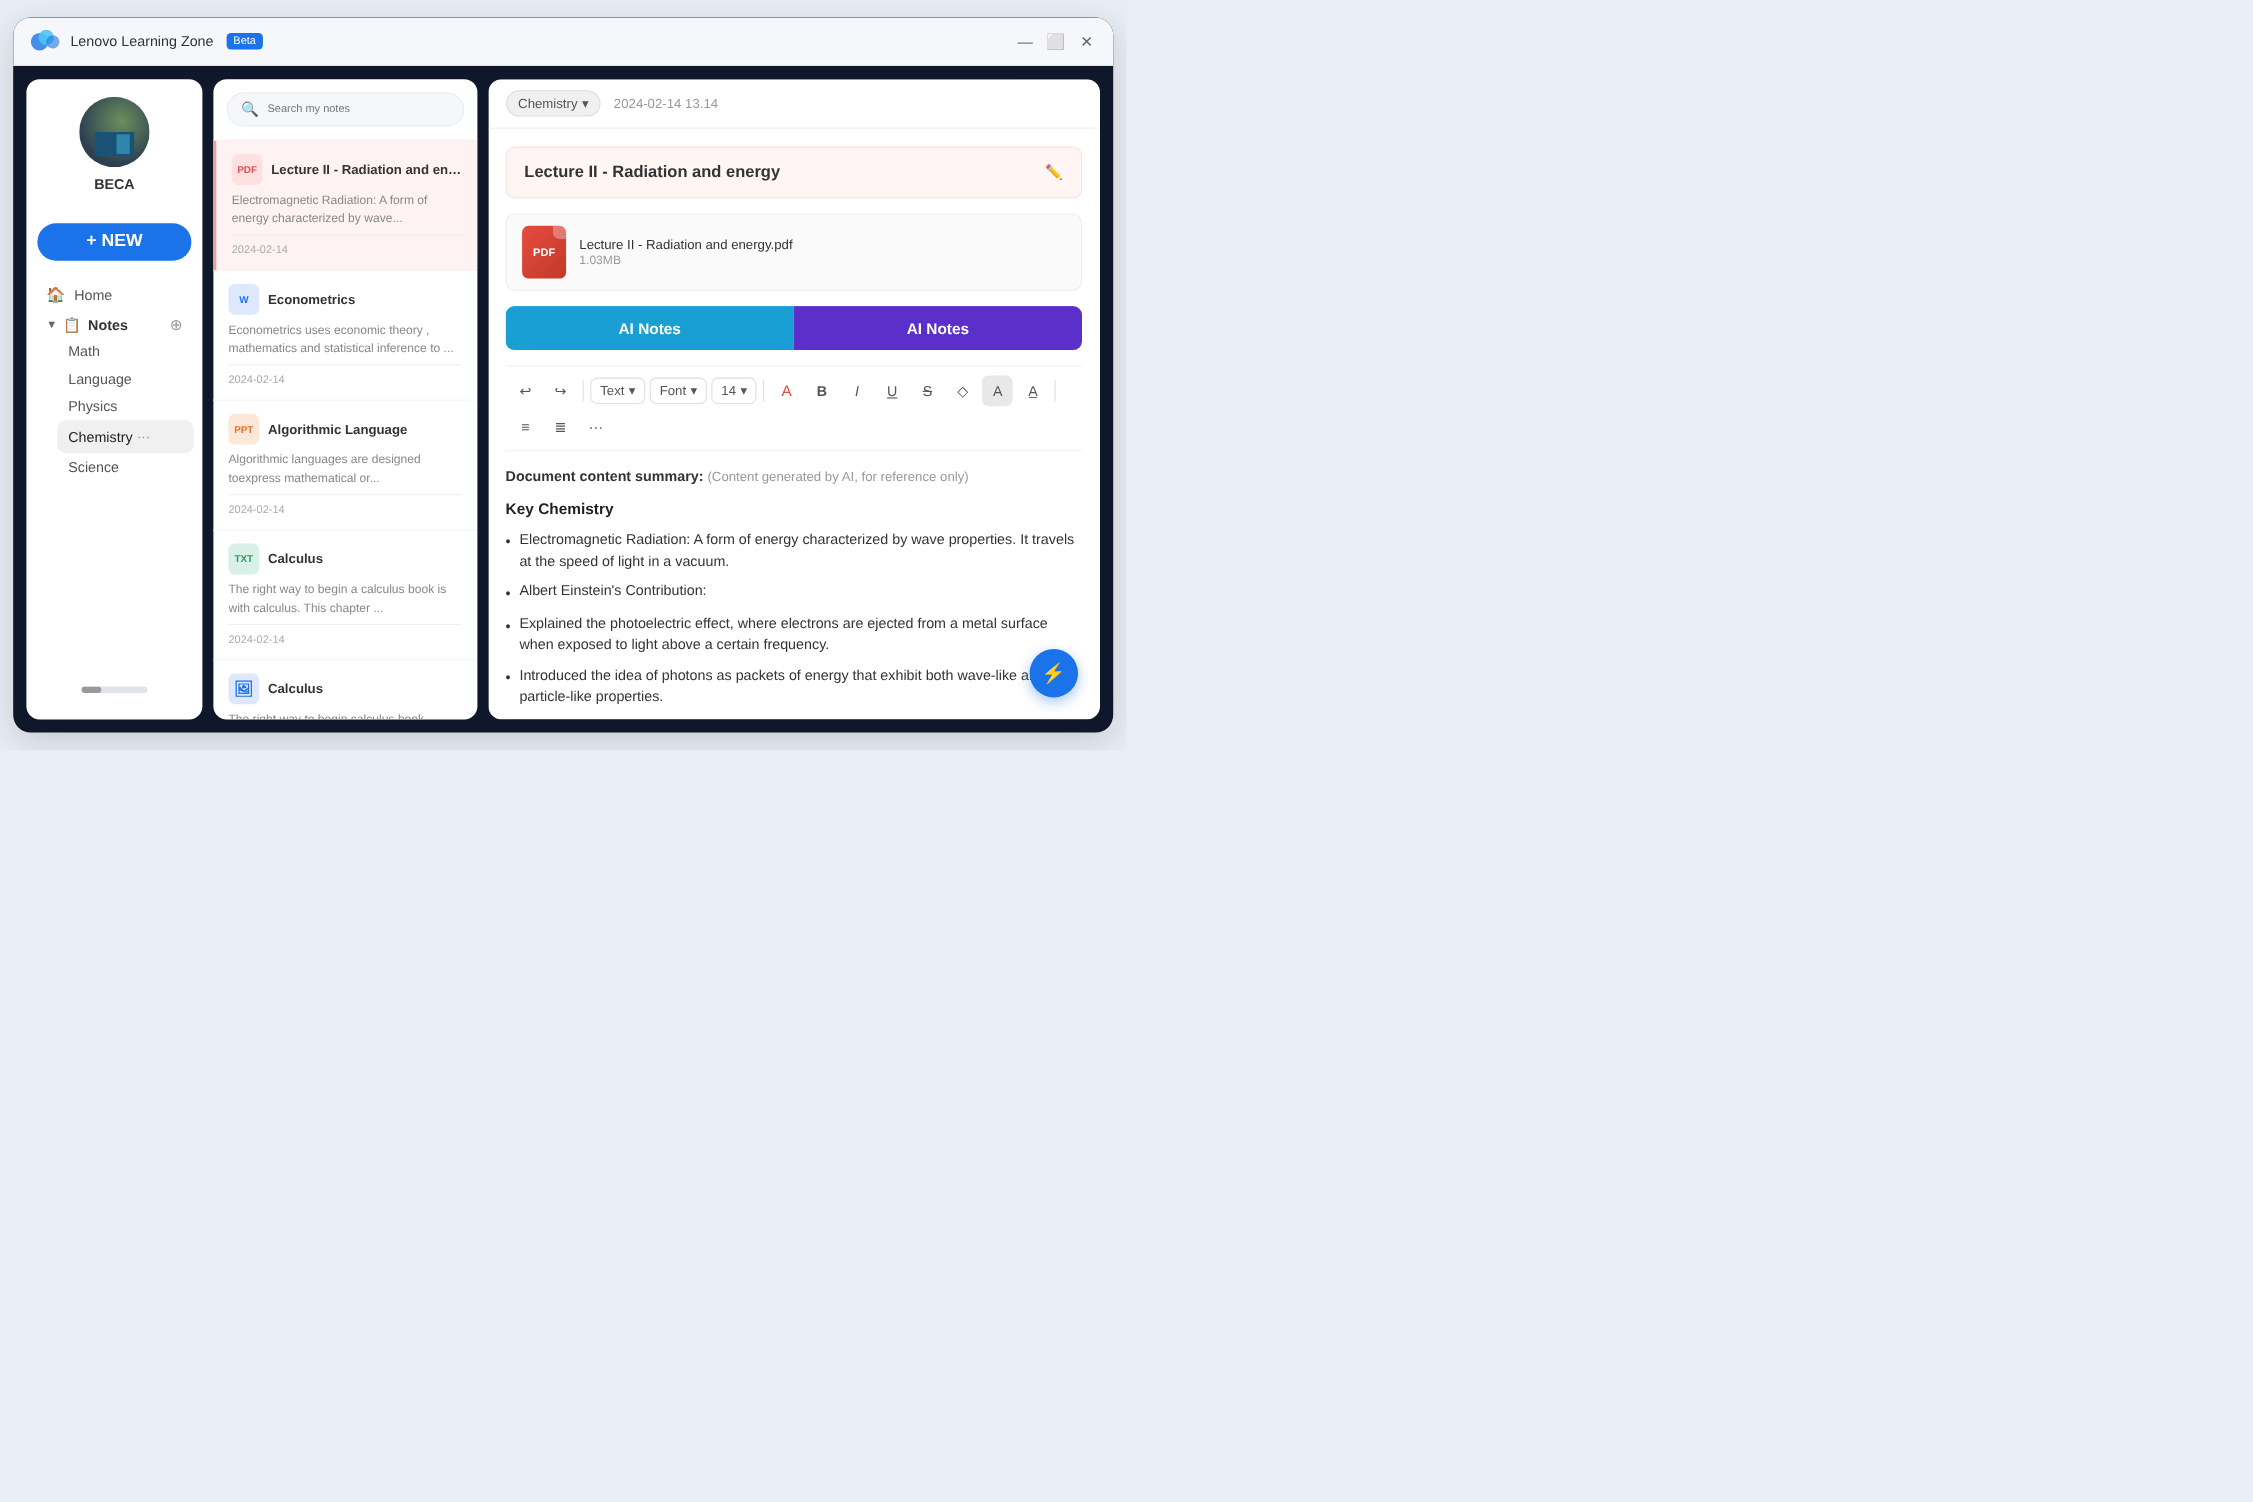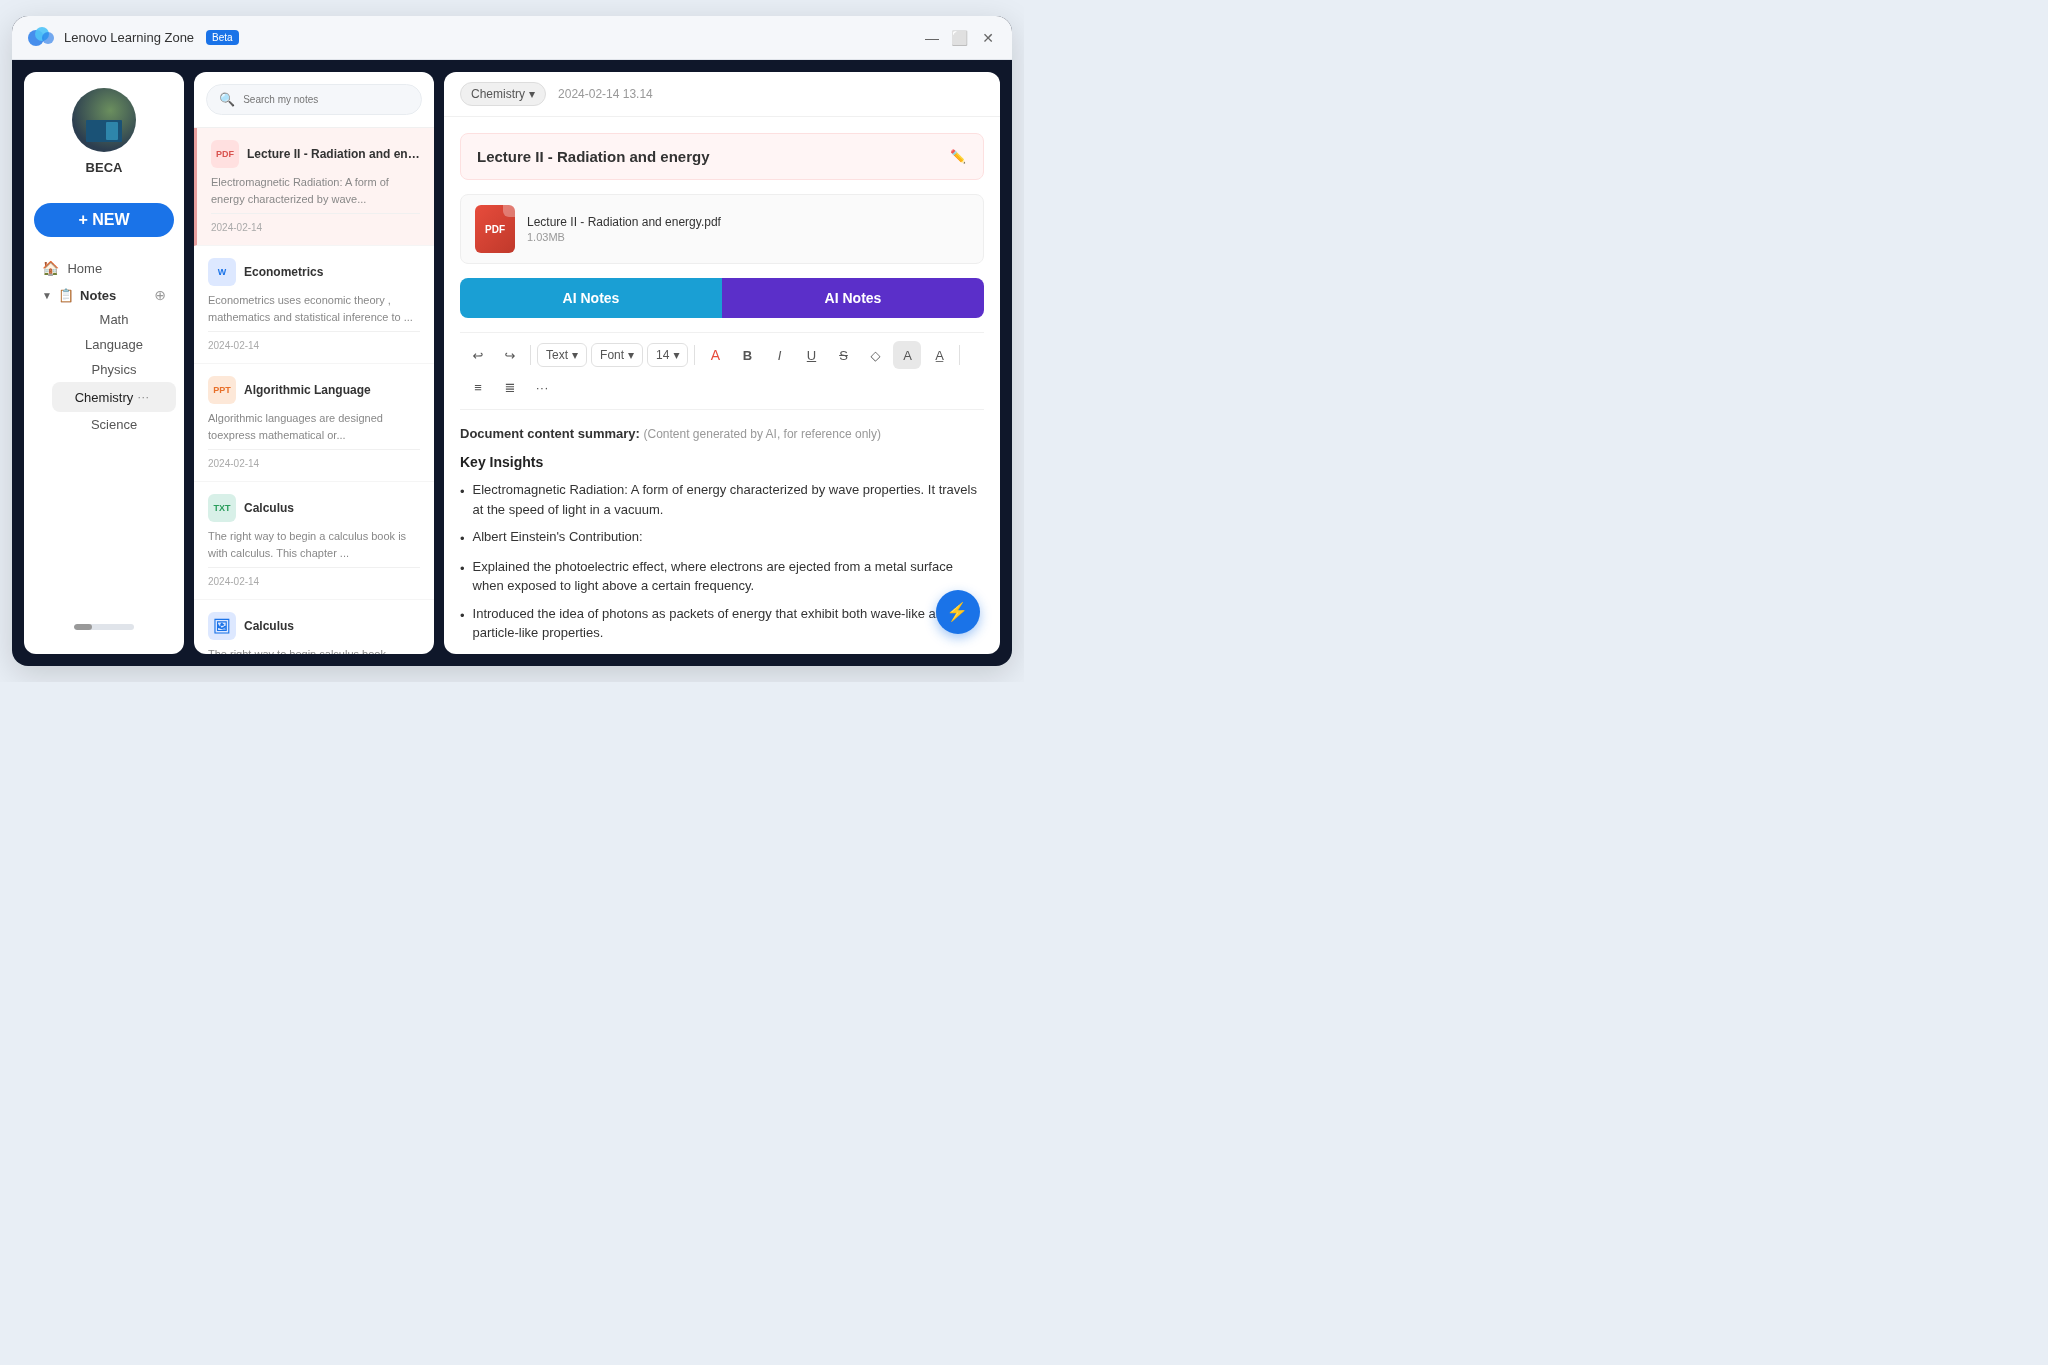--- a/index.html
+++ b/index.html
@@ -185,21 +185,21 @@
     .collapse-icon { font-size: 10px; color: #666; cursor: pointer; }
     .sub-nav { padding-left: 20px; }
     .sub-nav-item {
       padding: 5px 10px;
       border-radius: 8px;
       cursor: pointer;
       font-size: 13px;
       color: #555;
       display: flex;
       align-items: center;
-      justify-content: center;
+      justify-content: flex-start;
     }
     .sub-nav-item.active {
       background: #f0f0f0;
       font-weight: 500;
       color: #222;
     }
     .sub-nav-more {
       width: 20px;
       height: 20px;
       display: flex;
@@ -704,21 +704,21 @@
           </div>
 
           <div style="margin-bottom:12px;">
             <span class="doc-summary-label">
               <strong>Document content summary:</strong>
               <span class="doc-summary-note">(Content generated by AI, for reference only)</span>
             </span>
           </div>
 
           <div>
-            <div class="content-section-title">Key Insights</div>
+            <div class="content-section-title">Key Chemistry</div>
             <ul class="bullet-list">
               <li class="bullet-item">
                 <span class="bullet-dot">•</span>
                 <span>Electromagnetic Radiation: A form of energy characterized by wave properties. It travels at the speed of light in a vacuum.</span>
               </li>
               <li class="bullet-item">
                 <span class="bullet-dot">•</span>
                 <span>Albert Einstein's Contribution:</span>
               </li>
               <li class="bullet-item">

